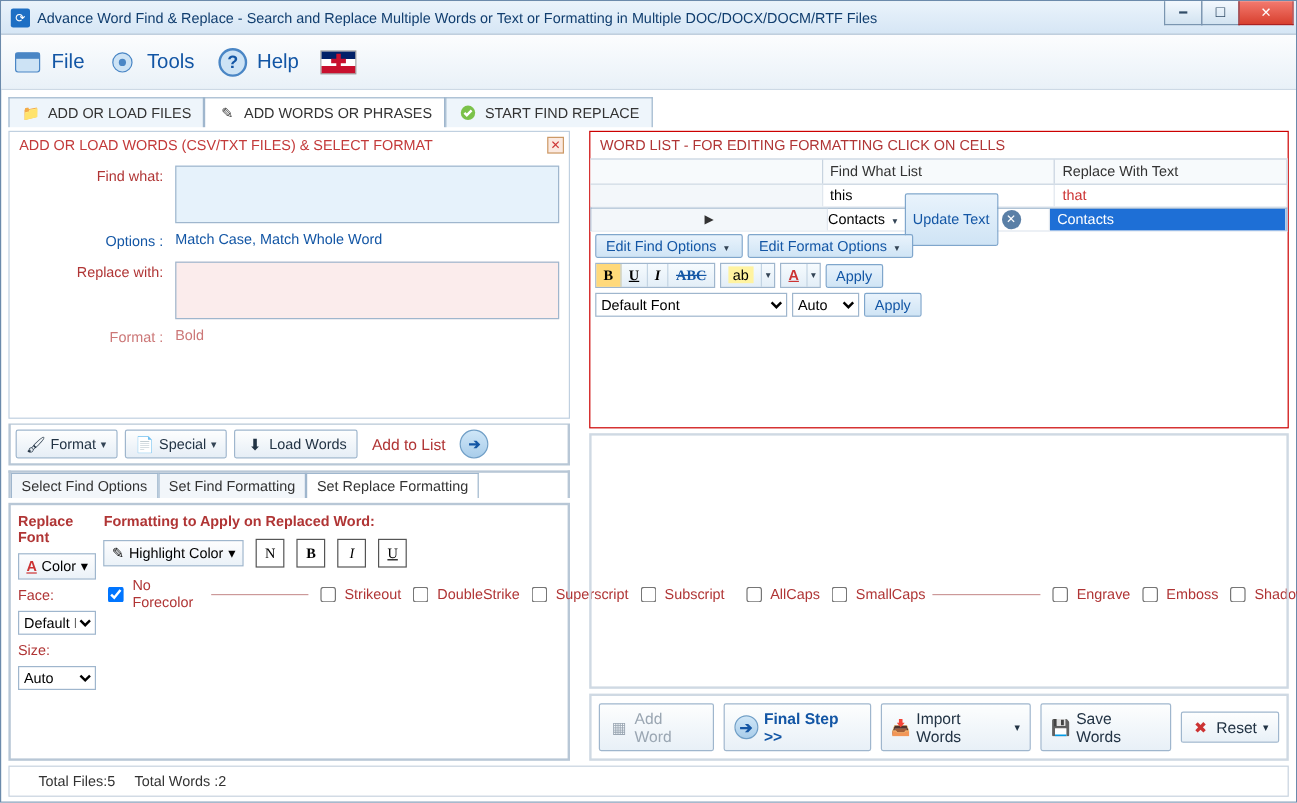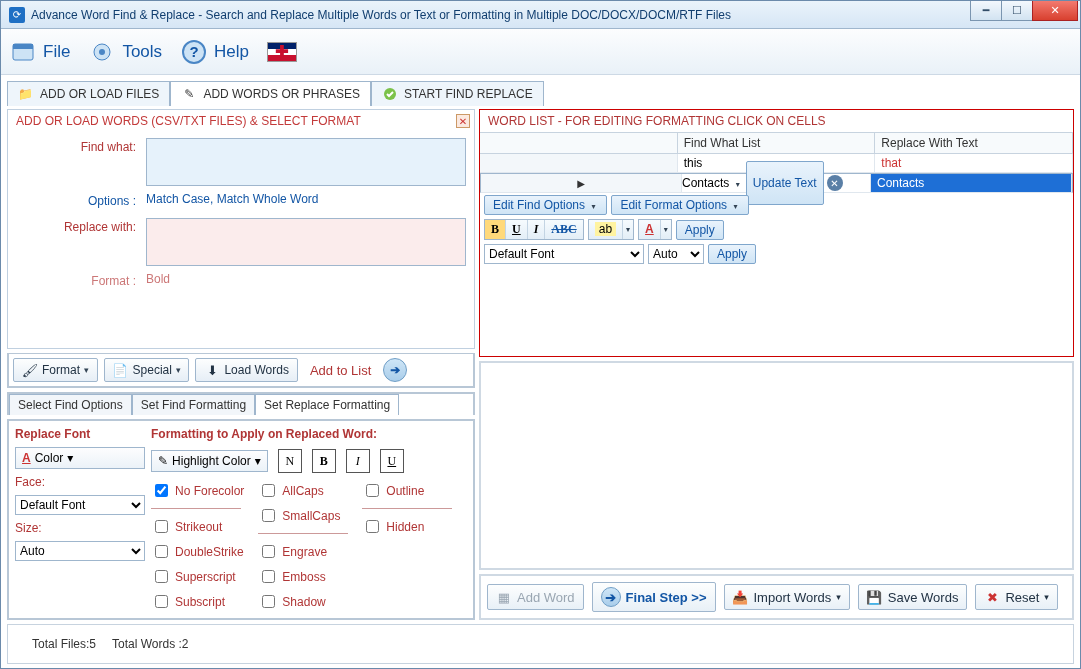--- a/index.html
+++ b/index.html
@@ -24,21 +24,21 @@
   linear-gradient(to bottom,#012169 0 33%,#fff 33% 66%,#c8102e 66% 100%);}
 .flag::after{content:"✚";position:absolute;inset:0;display:flex;align-items:center;justify-content:center;color:#c8102e;font-weight:bold;font-size:16px;}
 
 
 .toptabs { display:flex; padding: 0 6px; margin-top: 6px; gap:0; }
 .toptab { border:1px solid #9fb6cd; border-bottom:none; padding: 4px 10px; background:#eef5fb; display:flex; align-items:center; gap:6px; color:#333; font-size:12px; cursor:pointer; }
 .toptab.active { background:#fff; }
 .tab-ico { width:16px; height:16px; display:inline-flex; align-items:center; justify-content:center; }
 
 
-.split { display:flex; flex:1; padding:3px 6px 0 6px; gap:4px; min-height:0; }
+.split { display:flex; flex:1; padding:3px 6px 0 6px; gap:16px; min-height:0; }
 .leftcol { width: 468px; display:flex; flex-direction:column; gap:4px; }
 .rightcol { flex:1; display:flex; flex-direction:column; gap:4px; min-width:0; }
 
 .panel { border:1px solid #c0d0e0; background:#fff; position:relative; }
 .panel-title { color:#c33a3a; font-size:12px; padding:4px 8px; }
 .close-x { position:absolute; right:4px; top:4px; width:14px; height:14px; border:1px solid #c96; background:#fbe9e0; color:#c33; font-size:10px; display:flex; align-items:center; justify-content:center; cursor:pointer; }
 
 
 .form-area { padding: 6px 8px 2px 8px; }
 .row { display:flex; align-items:flex-start; margin-bottom:6px; }
@@ -64,21 +64,21 @@
 .subpanel { border:2px solid #b8c7d6; flex:1; display:flex; padding:6px; gap:6px; }
 .replfont-col { width:130px; display:flex; flex-direction:column; gap:6px; }
 .sec-title { color:#b03535; font-weight:bold; }
 .colorbtn { border:1px solid #9fb6cd; background:linear-gradient(#fdfdfe,#ebf2f8); padding:3px 6px; display:flex; align-items:center; gap:4px; cursor:pointer; }
 .small-lbl { color:#b03535; }
 .sel { width:100%; border:1px solid #9fb6cd; height:20px; font-size:12px; background:#fff; }
 .fmt-col { flex:1; display:flex; flex-direction:column; gap:8px; }
 .fmt-row1 { display:flex; align-items:center; gap:10px; }
 .sqbtn { width:24px; height:24px; border:1px solid #555; background:#fff; display:flex;align-items:center;justify-content:center;font-family:"Times New Roman",serif; cursor:pointer;}
 .chk-grid { display:flex; gap:14px; }
-.chk-col { display:flex; flex-direction:column; gap:6px; }
+.chk-col { display:flex; flex-direction:row; gap:6px;align-items:center; }
 .chk-col label { color:#b03535; display:flex; align-items:center; gap:4px; }
 .chk-col hr { border:none; border-top:1px solid #c99; margin:2px 0; width:90px; }
 input[type=checkbox]{ width:13px; height:13px; }
 
 
 .wordlist-panel { border:1px solid #c00; height: 248px; display:flex; flex-direction:column; }
 .wl-title { color:#b03535; padding:4px 8px; font-size:12px; }
 .grid-head { display:flex; border-top:1px solid #c7d3df; border-bottom:1px solid #c7d3df; background:#f7fafc; }
 .grid-head .gh { flex:1; padding:3px 6px; border-right:1px solid #c7d3df; color:#333; }
 .gh-first { width:24px; flex:none; }
@@ -106,21 +106,21 @@
 
 
 .bottombar { border:2px solid #cfd9e3; padding:6px; display:flex; gap:8px; align-items:center; }
 .bb-btn { border:1px solid #9fb6cd; background:linear-gradient(#fdfefe,#e8f0f7); padding:4px 8px; display:flex; align-items:center; gap:5px; color:#234; cursor:pointer; border-radius:2px; font-size:13px; }
 .bb-btn.ghost { color:#9aa6b2; }
 .bb-btn .caret { font-size:9px; }
 .bb-btn.final { color:#1356a5; font-weight:bold; }
 .ico { width:16px; height:16px; display:inline-flex; align-items:center; justify-content:center; font-size:13px; }
 
 
-.statusbar { height:40px; border-top:1px solid #c7d3df; display:flex; align-items:center; padding:0 24px; gap:16px; color:#333; margin:4px 6px 4px 6px; border:1px solid #c7d3df; }
+.statusbar { height:26px; border-top:1px solid #c7d3df; display:flex; align-items:center; padding:0 24px; gap:16px; color:#333; margin:4px 6px 4px 6px; border:1px solid #c7d3df; }
 
 svg { display:block; }
 </style>
 </head>
 <body>
 
 <div class="window">
 
   <div class="titlebar">
     <div class="app-icon">⟳</div>

